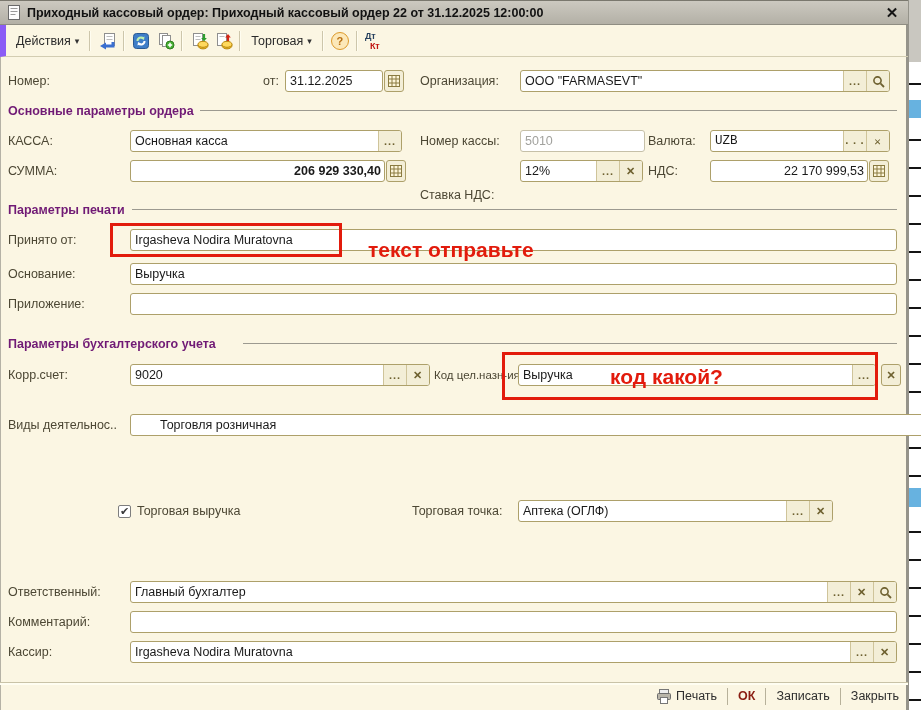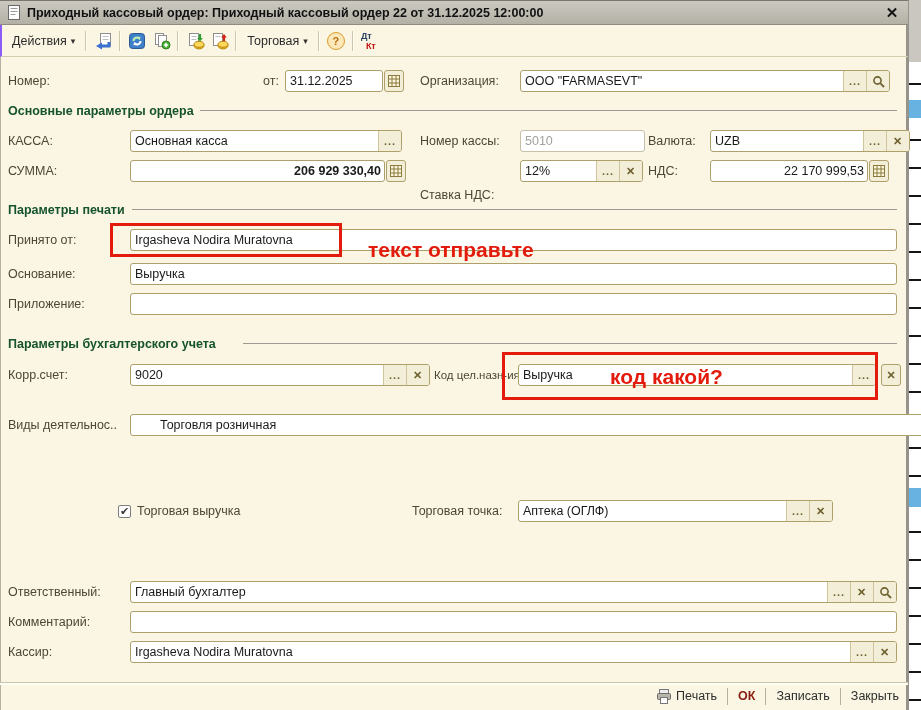--- a/index.html
+++ b/index.html
@@ -7,21 +7,21 @@
           font-family:"Liberation Sans",sans-serif;font-size:12.5px;color:#1a1a1a;
           background:#fbf6e3;}
   
   .titlebar{position:absolute;left:0;top:0;width:908px;height:25px;box-sizing:border-box;
             background:linear-gradient(#ccc9c0,#b3b0a6);border-bottom:1px solid #8f8d82;
             border-top:1px solid #7a786e;display:flex;align-items:center;padding:0 6px;gap:5px;}
   .titlebar .t-text{font-weight:bold;color:#111;white-space:nowrap;overflow:hidden;flex:1;}
   .close-x{font-weight:bold;font-size:15px;color:#151515;width:20px;text-align:center;cursor:default;}
   .toolbar{position:absolute;left:0;top:25px;width:908px;height:32px;box-sizing:border-box;
            border-bottom:1px solid #d3cdb2;display:flex;align-items:center;padding:0 5px;gap:2px;
-           border-left:2px solid #8b5cf6;}
+           border-left:6px solid #8b5cf6;}
   .tb-btn{display:flex;align-items:center;gap:4px;padding:3px 5px;border-radius:2px;color:#2b2b2b;}
   .tb-ico{display:flex;align-items:center;justify-content:center;width:22px;height:22px;}
   .sep-v{width:0;height:20px;border-left:1px solid #cdc6ab;border-right:1px solid #fffdf0;margin:0 3px;}
   .chev{font-size:9px;color:#333;margin-top:1px;}
   .help-circle{width:16px;height:16px;border-radius:50%;background:#fce8b8;border:1px solid #dd9a2b;
                color:#b86f12;font-weight:bold;font-size:11px;display:flex;align-items:center;justify-content:center;}
   .dtkt{position:relative;width:22px;height:22px;font-weight:bold;font-size:9px;font-style:normal;}
   .dtkt .dt{position:absolute;left:2px;top:1px;color:#27415e;}
   .dtkt .kt{position:absolute;left:7px;bottom:1px;color:#c01410;}
   
@@ -30,21 +30,21 @@
   .win-rborder{position:absolute;left:906px;top:0;width:3px;height:710px;background:#95938a;}
   
   .bg-strip{position:absolute;left:909px;top:0;width:12px;height:710px;background:#fff;
             background-image:repeating-linear-gradient(180deg,#ffffff 0 26px,#141414 26px 28px);
             background-position:0 29px;}
   .bg-strip-cap{position:absolute;left:909px;top:0;width:12px;height:62px;background:#c9c7c0;}
   .bg-sel{position:absolute;left:909px;width:12px;background:#67b2e0;}
   
   .lbl{position:absolute;height:22px;line-height:22px;color:#4c4734;white-space:nowrap;}
   .lbl-sm{font-size:11.5px;}
-  .sect{position:absolute;height:14px;line-height:14px;font-weight:bold;color:#14532d;white-space:nowrap;}
+  .sect{position:absolute;height:14px;line-height:14px;font-weight:bold;color:#701a75;white-space:nowrap;}
   .sect-line{position:absolute;height:1px;background:#9c9a90;}
   .fld{position:absolute;height:22px;box-sizing:border-box;background:#fff;border:1px solid #ada06a;
        border-radius:3px;display:flex;align-items:center;padding-left:4px;overflow:hidden;}
   .fld.pad-r{padding-right:4px;}
   .fld.disabled{border-color:#c6c0a8;}
   .fld.disabled .val{color:#a2a29e;}
   .val{flex:1;white-space:nowrap;overflow:hidden;color:#1a1a1a;}
   .val-r{flex:1;text-align:right;white-space:nowrap;padding-right:3px;}
   .bold{font-weight:bold;}
   .num-sel{margin-left:auto;background:#2f63c5;color:#fff;padding:0 2px;}
@@ -196,21 +196,21 @@
   <div class="lbl" style="left:8px;top:130px;">КАССА:</div>
   <div class="fld" style="left:130px;top:130px;width:272px;">
     <span class="val">Основная касса</span>
     <span class="btn-in">...</span>
   </div>
   <div class="lbl" style="left:420px;top:130px;">Номер кассы:</div>
   <div class="fld pad-r disabled" style="left:520px;top:130px;width:125px;">
     <span class="val">5010</span>
   </div>
   <div class="lbl" style="left:648px;top:130px;">Валюта:</div>
-  <div class="fld" style="left:710px;top:130px;width:200px;">
+  <div class="fld" style="left:710px;top:130px;width:180px;font-family:Liberation Mono, monospace;">
     <span class="val">UZB</span>
     <span class="btn-in">...</span>
     <span class="btn-in">✕</span>
   </div>
 
   <div class="lbl" style="left:8px;top:160px;">СУММА:</div>
   <div class="fld" style="left:130px;top:160px;width:255px;">
     <span class="val-r bold">206 929 330,40</span>
   </div>
   <div class="sq-btn" style="left:386px;top:160px;">

